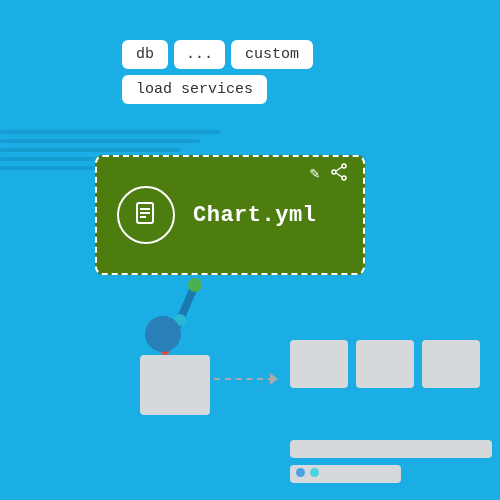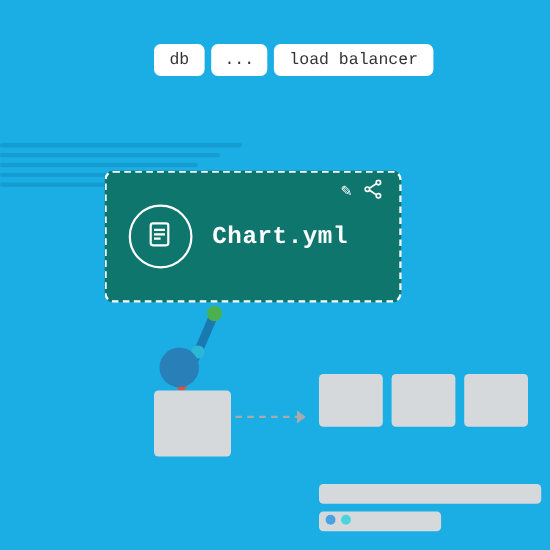--- a/index.html
+++ b/index.html
@@ -32,21 +32,21 @@
     .bg-line:nth-child(1) { width: 220px; }
     .bg-line:nth-child(2) { width: 200px; }
     .bg-line:nth-child(3) { width: 180px; }
     .bg-line:nth-child(4) { width: 160px; }
     .bg-line:nth-child(5) { width: 140px; }
 
     
     .tags-area {
       position: absolute;
       top: 40px;
-      left: 140px;
+      left: 122px;
       display: flex;
       flex-wrap: wrap;
       gap: 6px;
       width: 320px;
     }
 
     .tag {
       background: white;
       border-radius: 6px;
       padding: 6px 14px;
@@ -65,21 +65,21 @@
       color: #333;
     }
 
     
     .chart-card {
       position: absolute;
       top: 155px;
       left: 95px;
       width: 270px;
       height: 120px;
-      background: #0f766e;
+      background: #4d7c0f;
       border: 2.5px dashed white;
       border-radius: 8px;
       display: flex;
       align-items: center;
       padding: 0 20px;
       gap: 18px;
     }
 
     .chart-icon-circle {
       width: 58px;
@@ -235,21 +235,24 @@
 </div>
 
 <div class="tags-area">
   <div class="tag">
     <span>db</span>
   </div>
   <div class="tag tag-dots">
     <span>...</span>
   </div>
   <div class="tag">
-    <span>load balancer</span>
+    <span>custom</span>
+  </div>
+  <div class="tag">
+    <span>load services</span>
   </div>
 </div>
 
 <div class="chart-card">
   <div class="chart-icon-circle">
     <svg viewBox="0 0 28 28" fill="none" xmlns="http://www.w3.org/2000/svg">
       <rect x="5" y="2" width="16" height="20" rx="2" stroke="white" stroke-width="2" fill="none"></rect>
       <line x1="8" y1="8" x2="18" y2="8" stroke="white" stroke-width="2"></line>
       <line x1="8" y1="12" x2="18" y2="12" stroke="white" stroke-width="2"></line>
       <line x1="8" y1="16" x2="14" y2="16" stroke="white" stroke-width="2"></line>

